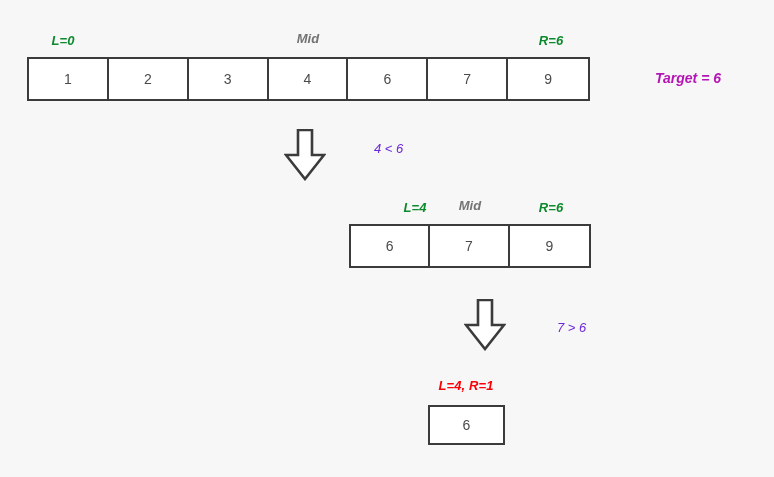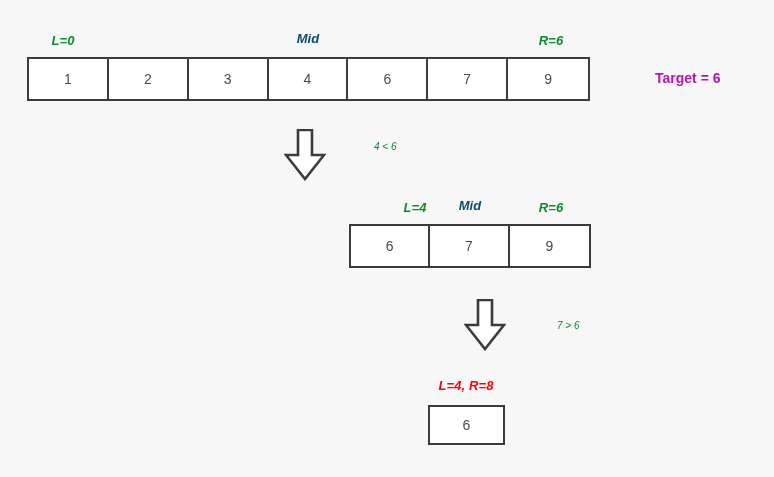--- a/index.html
+++ b/index.html
@@ -26,21 +26,21 @@
     position: absolute;
     font-family: "Liberation Sans", sans-serif;
     font-size: 13px;
     font-weight: bold;
     font-style: italic;
     white-space: nowrap;
     transform: translateX(-50%);
     letter-spacing: 0.1px;
   }
   .ptr-left, .ptr-right { color: #0e8a2e; }
-  .ptr-mid { color: #0c4a6e; }
+  .ptr-mid { color: #737373; }
   .ptr-both { color: #fb0007; }
 
   
   .array {
     position: absolute;
     display: flex;
     box-sizing: border-box;
     border: 2px solid #3b3b3b;
     background: #ffffff;
   }
@@ -60,32 +60,33 @@
   
   .block-arrow {
     position: absolute;
   }
   .block-arrow svg { display: block; }
 
   
   .compare-text {
     position: absolute;
     font-family: "Liberation Sans", sans-serif;
-    font-size: 10px;
+    font-size: 13px;
     font-style: italic;
-    color: #15803d;
+    color: #6d28d9;
     white-space: nowrap;
   }
 
   
   .target-text {
     position: absolute;
     font-family: "Liberation Sans", sans-serif;
     font-size: 14px;
     font-weight: bold;
+    font-style: italic;
     color: #b515b5;
     white-space: nowrap;
     text-align: right;
   }
 </style>
 </head>
 <body>
 
 <div id="canvas">
 
@@ -136,20 +137,20 @@
   <div class="block-arrow" style="left:464px; top:299px;">
     <svg width="42" height="52" viewBox="0 0 42 52">
       <polygon points="14,1 28,1 28,26 40,26 21,50 2,26 14,26" fill="#ffffff" stroke="#3b3b3b" stroke-width="2.6" stroke-linejoin="miter"></polygon>
     </svg>
   </div>
 
   <span class="compare-text" style="left:514px; top:320px;margin-left:43px;">7 &gt; 6</span>
 
   <div>
 
-    <span class="ptr-label ptr-both" style="left:466px; top:378px;">L=4, R=8</span>
+    <span class="ptr-label ptr-both" style="left:466px; top:378px;">L=4, R=1</span>
 
     <div class="array" style="left:428px; top:405px; width:77px; height:40px;">
       <div class="cell" style="width:73px;">6</div>
     </div>
   </div>
 
 </div>
 
 </body></html>

